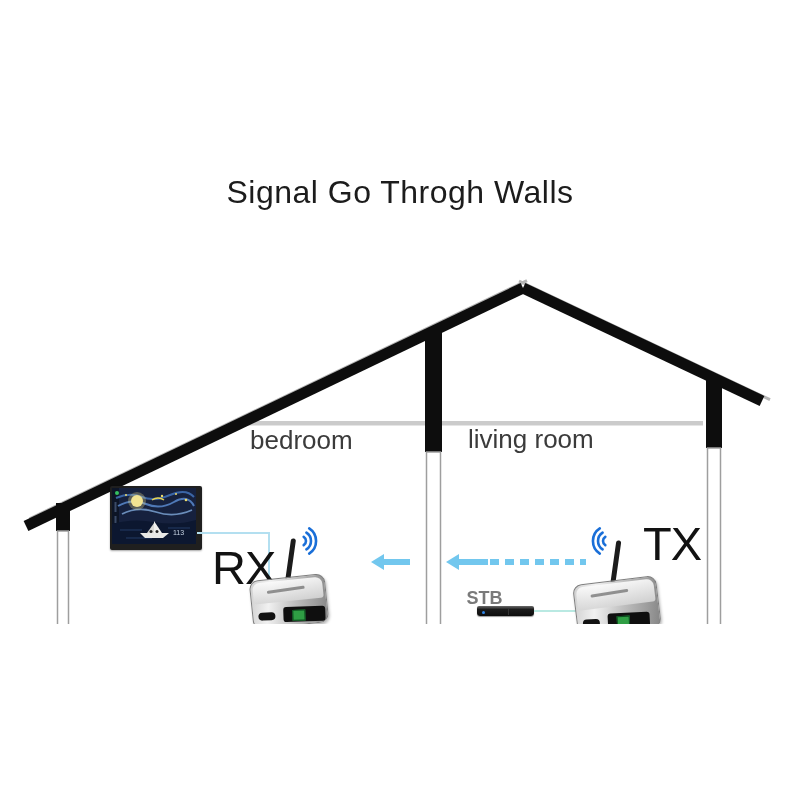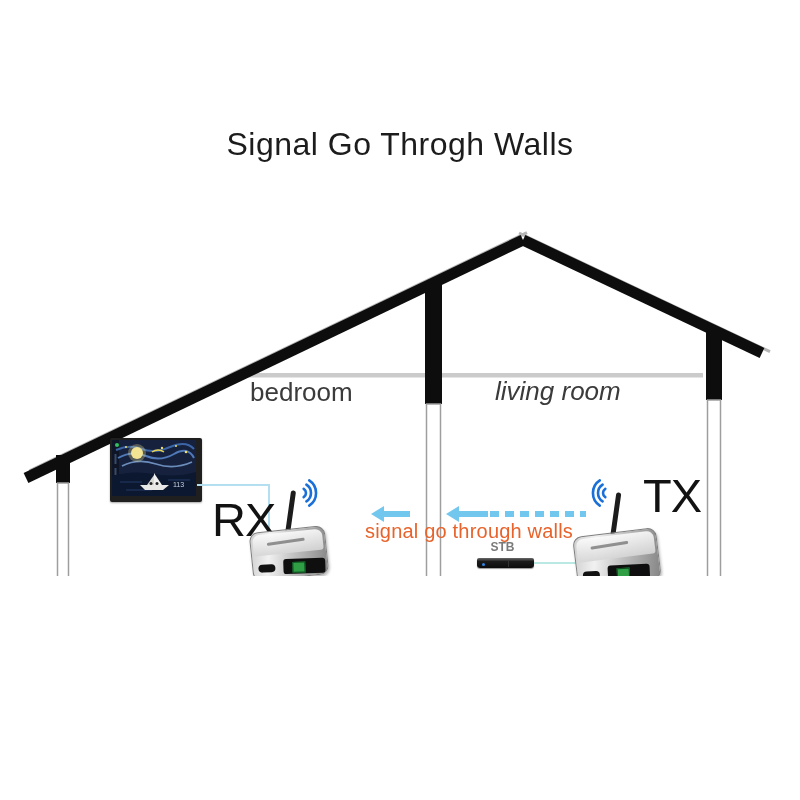--- a/index.html
+++ b/index.html
@@ -1,33 +1,34 @@
 <!DOCTYPE html>
 <html><head>
 <meta charset="utf-8">
 <style>
   html,body{margin:0;padding:0;background:#fff;}
   .canvas{
     position:relative;width:800px;height:576px;background:#ffffff;overflow:hidden;
     font-family:"Liberation Sans","DejaVu Sans",sans-serif;
+    margin-top:48px;
   }
   .abs{position:absolute;}
   
   .title{
     left:0;right:0;top:126px;text-align:center;
     font-size:32px;color:#1c1c1c;letter-spacing:.5px;
   }
   .room-label{font-size:26px;color:#3b3b3b;text-align:left;}
   .room-bedroom{left:250px;top:377px;width:170px;}
-  .room-living{left:495px;top:376px;width:175px;font-style:italic;}
+  .room-living{left:468px;top:376px;width:175px;}
   .dev-label{font-size:47px;color:#121212;letter-spacing:-1px;}
   .rx-label{left:212px;top:492px;}
   .tx-label{left:643px;top:468px;}
   .signal-caption{left:365px;top:520px;font-size:20px;color:#e8632b;letter-spacing:.2px;white-space:nowrap;}
-  .stb-label{left:474px;top:540px;width:57px;text-align:center;font-size:12px;font-weight:bold;color:#7a7a7a;}
+  .stb-label{left:456px;top:540px;width:57px;text-align:center;font-size:18px;font-weight:bold;color:#7a7a7a;}
   
   .conn{background:#b3dff0;}
   .conn-tv-h{left:197px;top:484px;width:73px;height:2px;}
   .conn-tv-v{left:268px;top:484px;width:2px;height:49px;}
   .conn-stb{left:534px;top:562px;width:42px;height:2px;background:#b9e9e2;}
   
   .arrow-head{width:0;height:0;border-top:8px solid transparent;border-bottom:8px solid transparent;border-right:13px solid #72c7ee;}
   .a1-head{left:371px;top:506px;}
   .a1-shaft{left:383px;top:511px;width:27px;height:6px;background:#72c7ee;}
   .a2-head{left:446px;top:506px;}
@@ -141,21 +142,20 @@
     <div class="dev-panel">
       <div class="dev-led"></div>
     </div>
   </div>
 
   <div class="abs arrow-head a1-head"></div>
   <div class="abs a1-shaft"></div>
   <div class="abs arrow-head a2-head"></div>
   <div class="abs a2-shaft"></div>
   <div class="abs a2-dashes"></div>
-  <div class="abs signal-caption">signal go through walls</div>
 
   <div class="abs stb-label">STB</div>
   <div class="abs stb">
     <div class="stb-led"></div>
   </div>
   <div class="abs conn conn-stb"></div>
 
   <div class="abs dev-label tx-label">TX</div>
   <div class="abs antenna tx-antenna"></div>
   <svg class="abs wifi tx-wifi" viewBox="0 0 20 30" fill="none">

